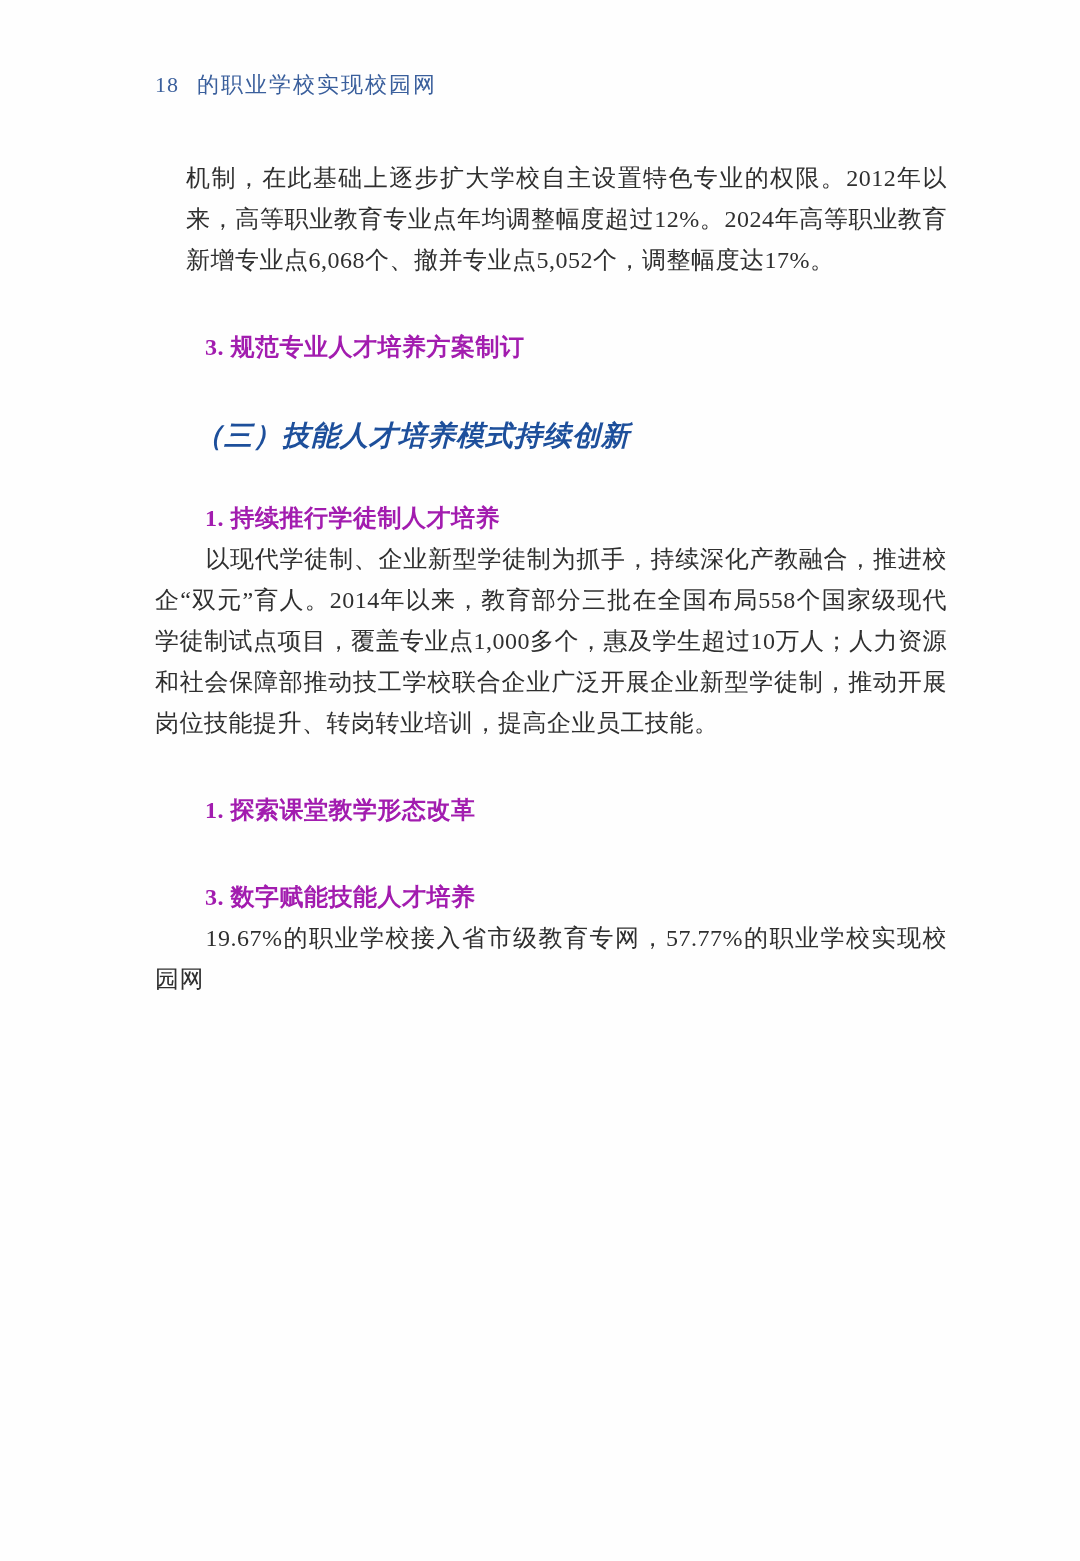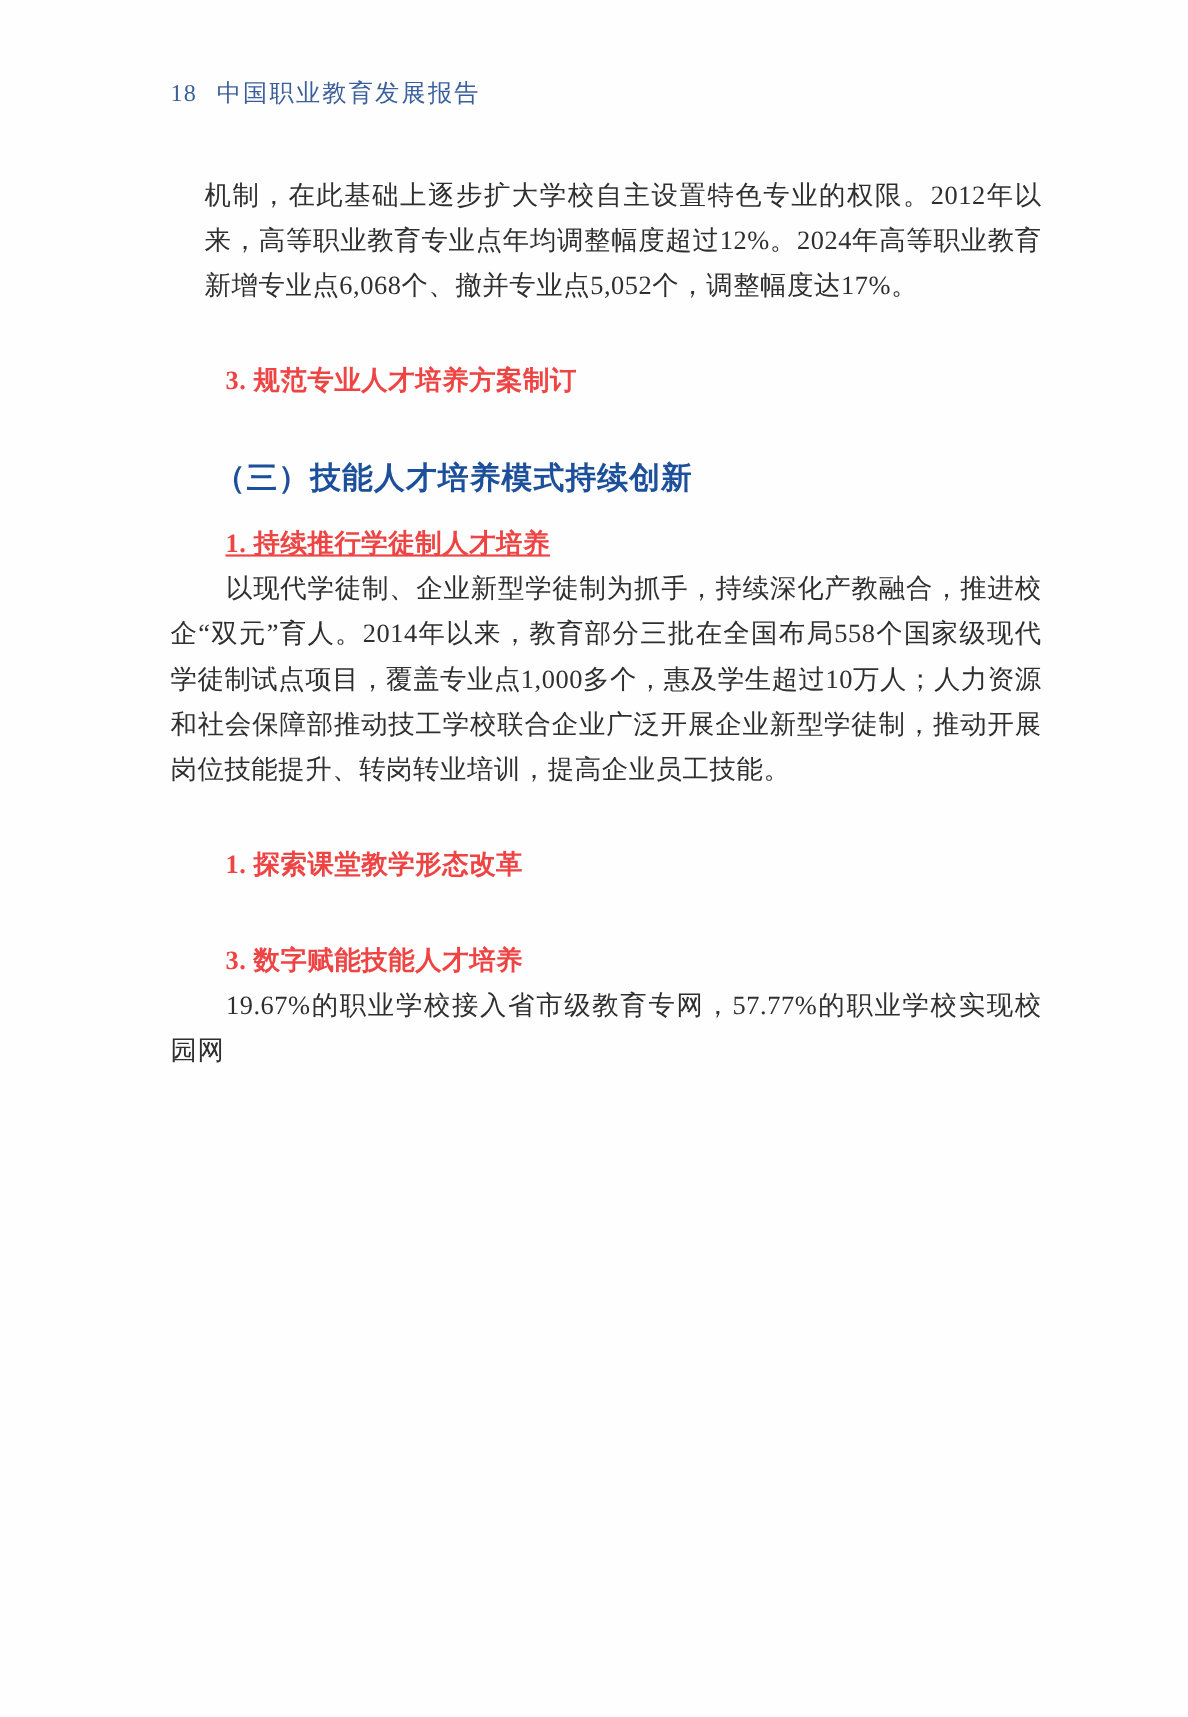--- a/index.html
+++ b/index.html
@@ -41,41 +41,42 @@
     text-align: justify;
     letter-spacing: 0.5px;
   }
   .para.indent { text-indent: 2.1em; }
   .para.no-indent { text-indent: 0; margin-left: 31px; }
   .sub-heading {
     margin: 46px 0 0 50px;
     font-size: 24px;
     line-height: 41px;
     font-weight: bold;
-    color: #ef4444;
+    color: #a21caf;
     letter-spacing: 0.5px;
   }
   .section-heading {
     margin: 45px 0 0 40px;
     font-size: 28px;
     line-height: 46px;
     font-weight: bold;
     color: #1d4f9b;
     letter-spacing: 1px;
+    font-style: italic;
   }
-  .section-heading + .sub-heading { margin-top: 16px; text-decoration: underline; }
+  .section-heading + .sub-heading { margin-top: 39px; }
 </style>
 </head>
 <body>
 
 <div class="page">
 
   <header class="page-header">
     <span class="page-num">18</span>
-    <span class="running-title">中国职业教育发展报告</span>
+    <span class="running-title">的职业学校实现校园网</span>
   </header>
 
   <main>
 
     <p class="para no-indent">机制，在此基础上逐步扩大学校自主设置特色专业的权限。2012年以来，高等职业教育专业点年均调整幅度超过12%。2024年高等职业教育新增专业点6,068个、撤并专业点5,052个，调整幅度达17%。</p>
 
     <h3 class="sub-heading">3.  规范专业人才培养方案制订</h3>
 
 
     <h2 class="section-heading">（三）技能人才培养模式持续创新</h2>

